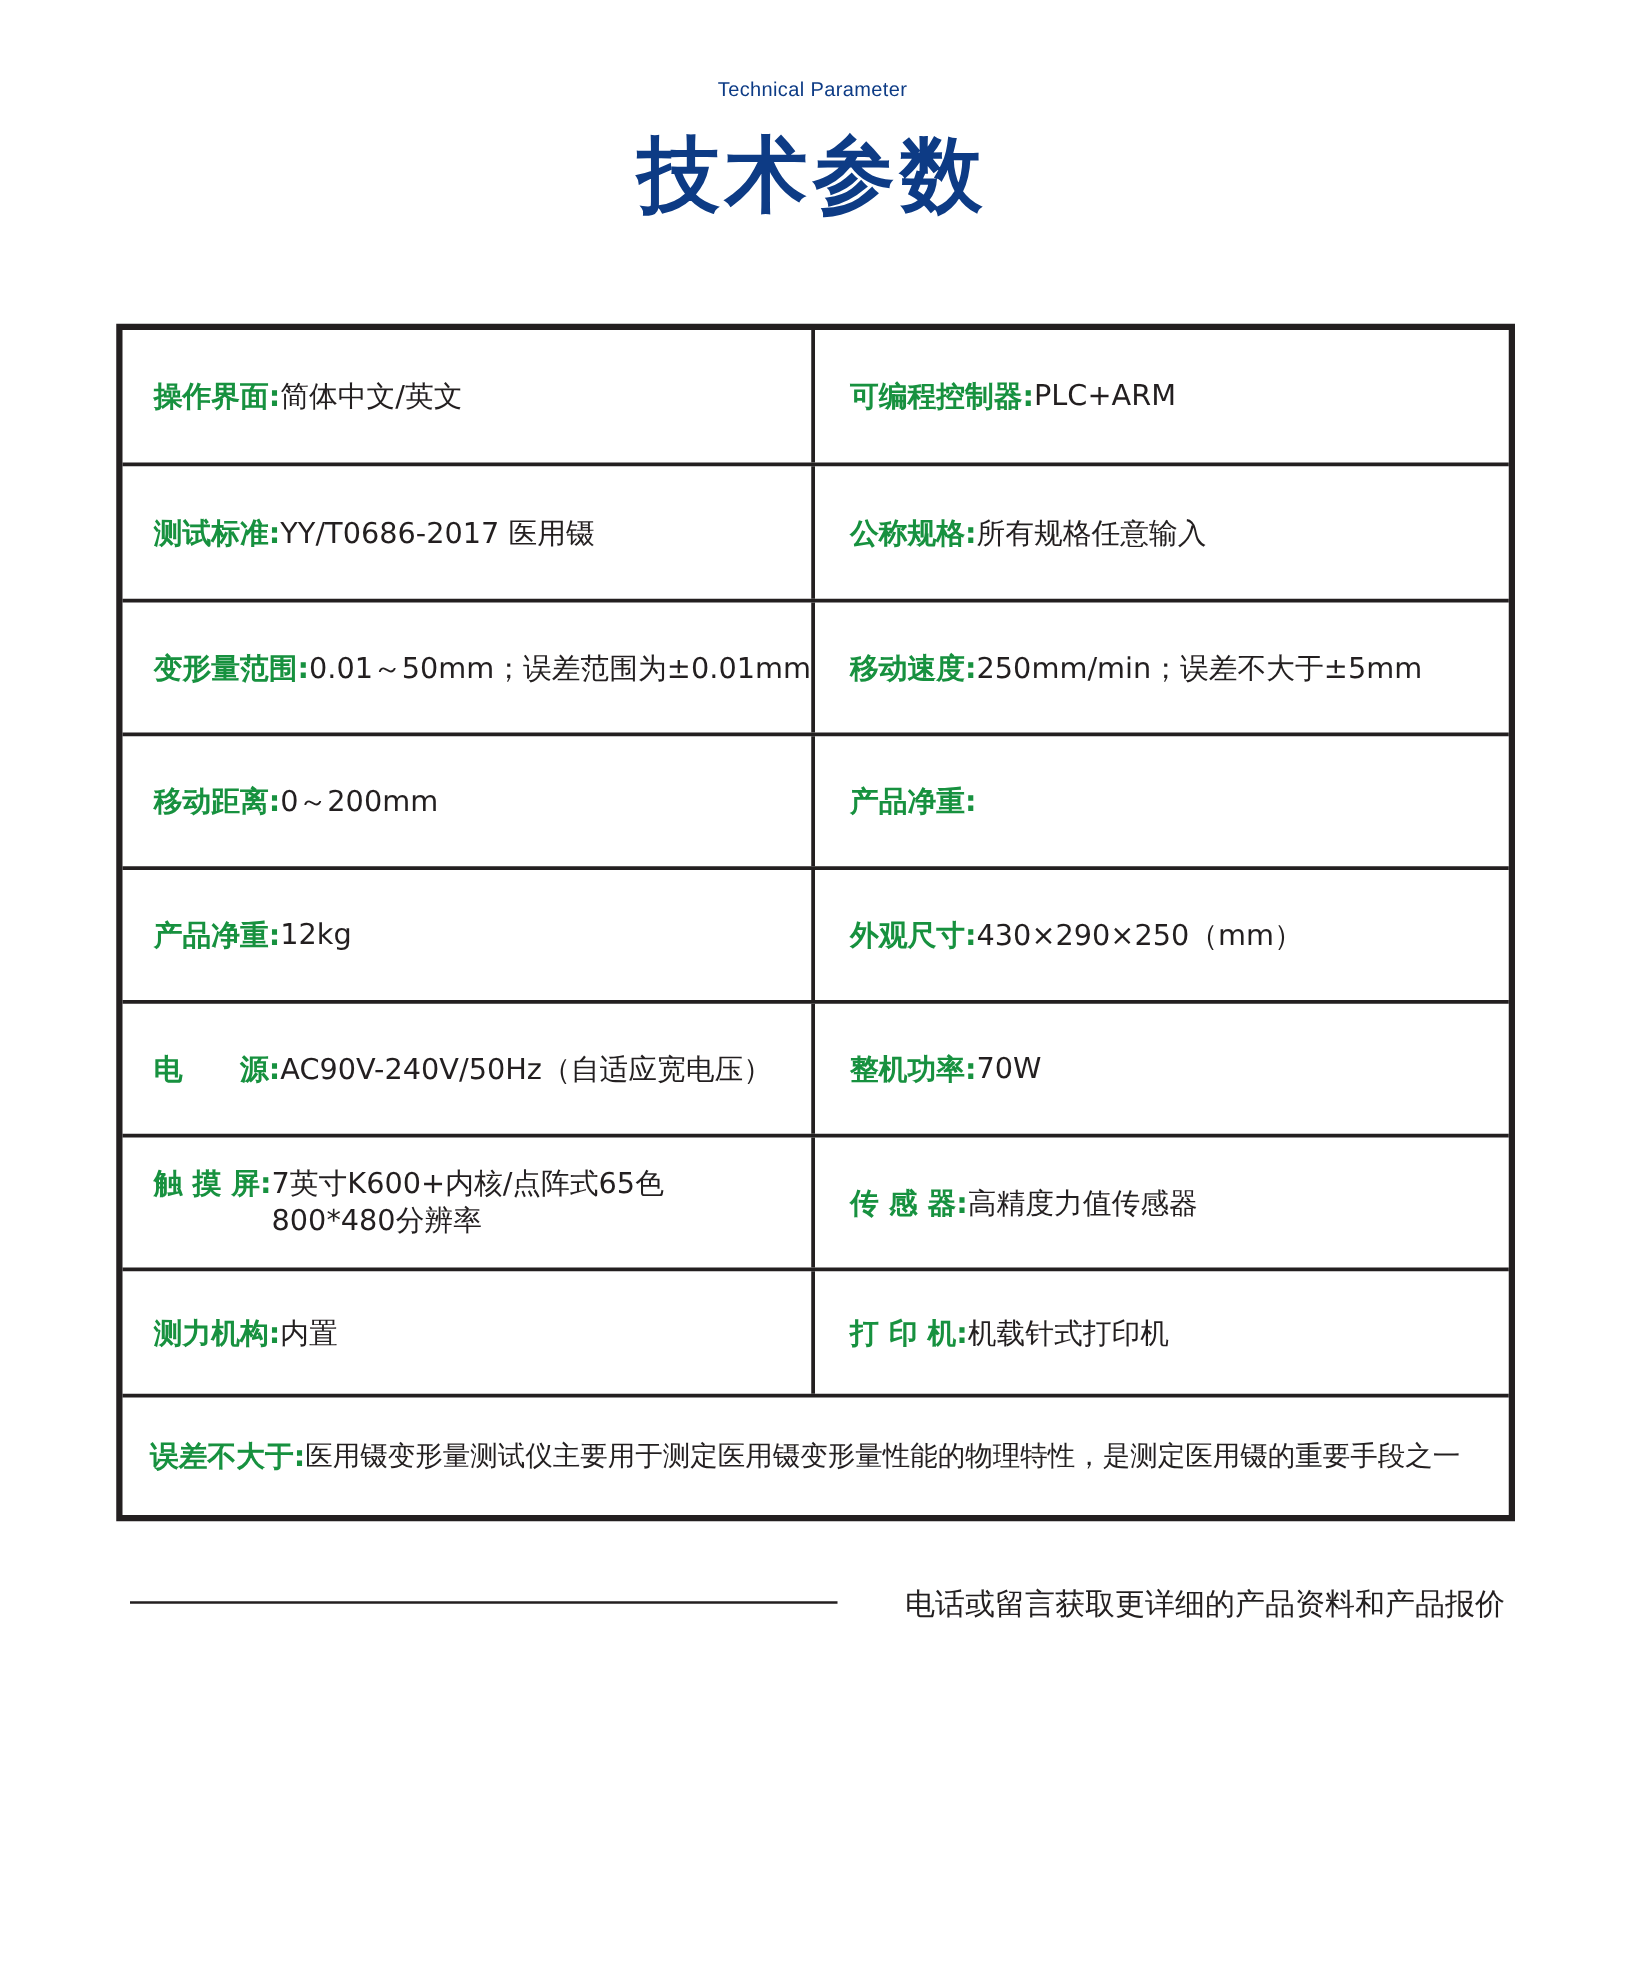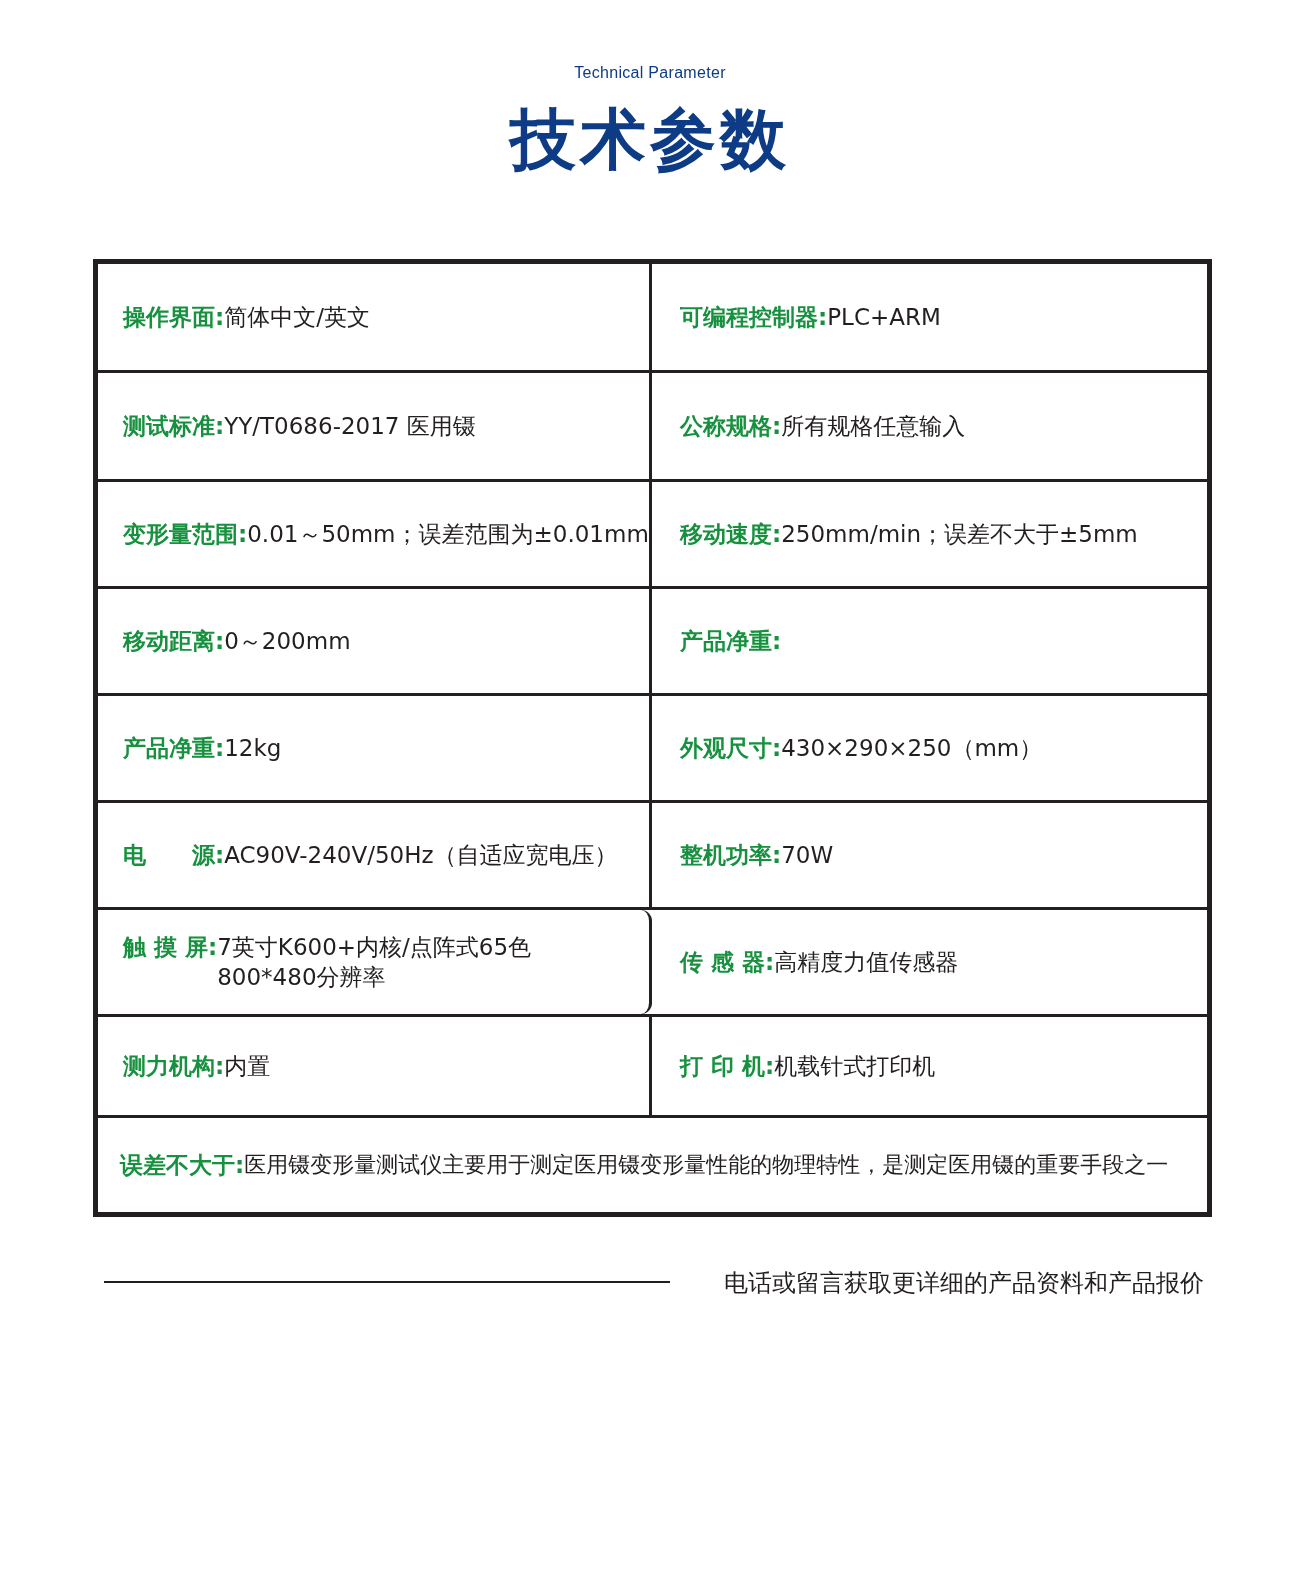--- a/index.html
+++ b/index.html
@@ -99,21 +99,20 @@
     }
     .multiline {
       display: inline-block;
       white-space: pre-line;
       line-height: 30px;
       vertical-align: top;
     }
     .cell.top-align {
       align-items: flex-start;
       padding-top: 22px;
-      border-radius: 11px;
     }
     .footer {
       position: absolute;
       top: 1265px;
       left: 104px;
       width: 1100px;
       height: 40px;
     }
     .footer-line {
       position: absolute;

